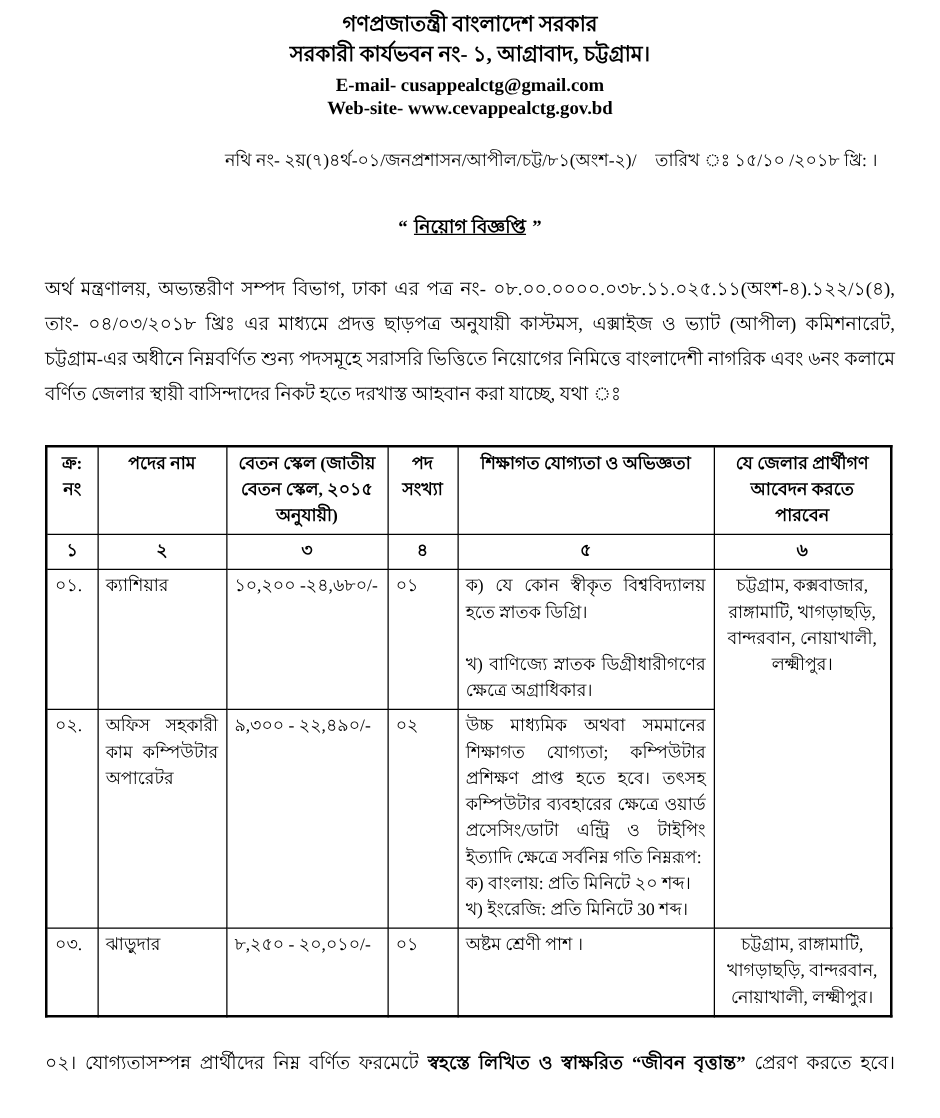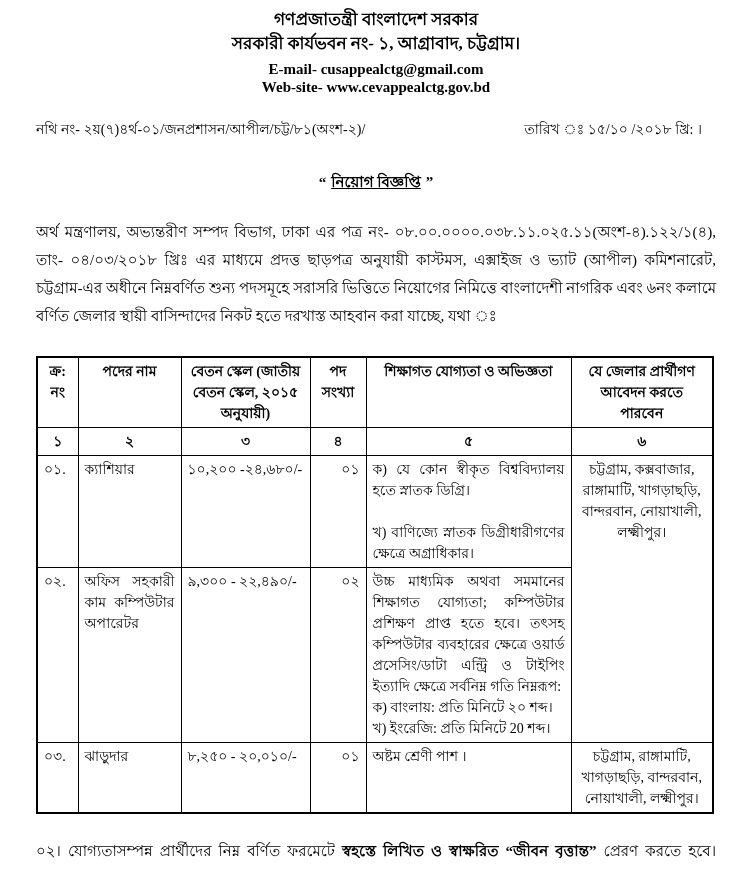--- a/index.html
+++ b/index.html
@@ -27,21 +27,21 @@
     font-weight: bold;
     font-size: 15px;
     line-height: 18px;
   }
   .lh-en.first { margin-top: 4px; text-align: center; }
 
   
   .ref-row {
     margin-top: 24px;
     display: flex;
-    justify-content: space-between;
+    justify-content: flex-end;
     font-size: 14px;
     line-height: 20px;
   }
   .ref-date { padding-right: 14px; margin-left: 15px; }
 
   
   .notice-title {
     margin-top: 32px;
     text-align: center;
     font-weight: bold;
@@ -77,21 +77,21 @@
     line-height: 21px;
   }
   table.vacancy { border: 2px solid #000; }
   table.vacancy thead th {
     font-weight: bold;
     text-align: center;
   }
   tr.hdr th { height: 66px; }
   tr.nums th { height: 28px; font-weight: bold; }
   td.c-sl   { text-align: left; }
-  td.c-cnt  { text-align: right; }
+  td.c-cnt  { text-align: left; }
   td.c-post { text-align: justify; text-align-last: left; }
   td.c-qual { text-align: justify; text-align-last: left; }
   td.c-dist {
     text-align: center;
     vertical-align: middle;
     line-height: 22px;
   }
   td.c-dist3 {
     text-align: center;
     vertical-align: top;
@@ -177,21 +177,21 @@
         <td class="c-dist" rowspan="2">চট্টগ্রাম, কক্সবাজার, রাঙ্গামাটি, খাগড়াছড়ি, বান্দরবান, নোয়াখালী, লক্ষ্মীপুর।</td>
       </tr>
       <tr class="r2">
         <td class="c-sl">০২.</td>
         <td class="c-post">অফিস সহকারী কাম কম্পিউটার অপারেটর</td>
         <td>৯,৩০০ - ২২,৪৯০/-</td>
         <td class="c-cnt">০২</td>
         <td class="c-qual">
           <span>উচ্চ মাধ্যমিক অথবা সমমানের শিক্ষাগত যোগ্যতা; কম্পিউটার প্রশিক্ষণ প্রাপ্ত হতে হবে। তৎসহ কম্পিউটার ব্যবহারের ক্ষেত্রে ওয়ার্ড প্রসেসিং/ডাটা এন্ট্রি ও টাইপিং ইত্যাদি ক্ষেত্রে সর্বনিম্ন গতি নিম্নরূপ:</span><br>
           <span>ক) বাংলায়: প্রতি মিনিটে ২০ শব্দ।</span><br>
-          <span>খ) ইংরেজি: প্রতি মিনিটে 20 শব্দ।</span>
+          <span>খ) ইংরেজি: প্রতি মিনিটে 30 শব্দ।</span>
         </td>
       </tr>
       <tr class="r3">
         <td class="c-sl">০৩.</td>
         <td class="c-post">ঝাড়ুদার</td>
         <td>৮,২৫০ - ২০,০১০/-</td>
         <td class="c-cnt">০১</td>
         <td class="c-qual">অষ্টম শ্রেণী পাশ ।</td>
         <td class="c-dist3">চট্টগ্রাম, রাঙ্গামাটি, খাগড়াছড়ি, বান্দরবান, নোয়াখালী, লক্ষ্মীপুর।</td>
       </tr>

